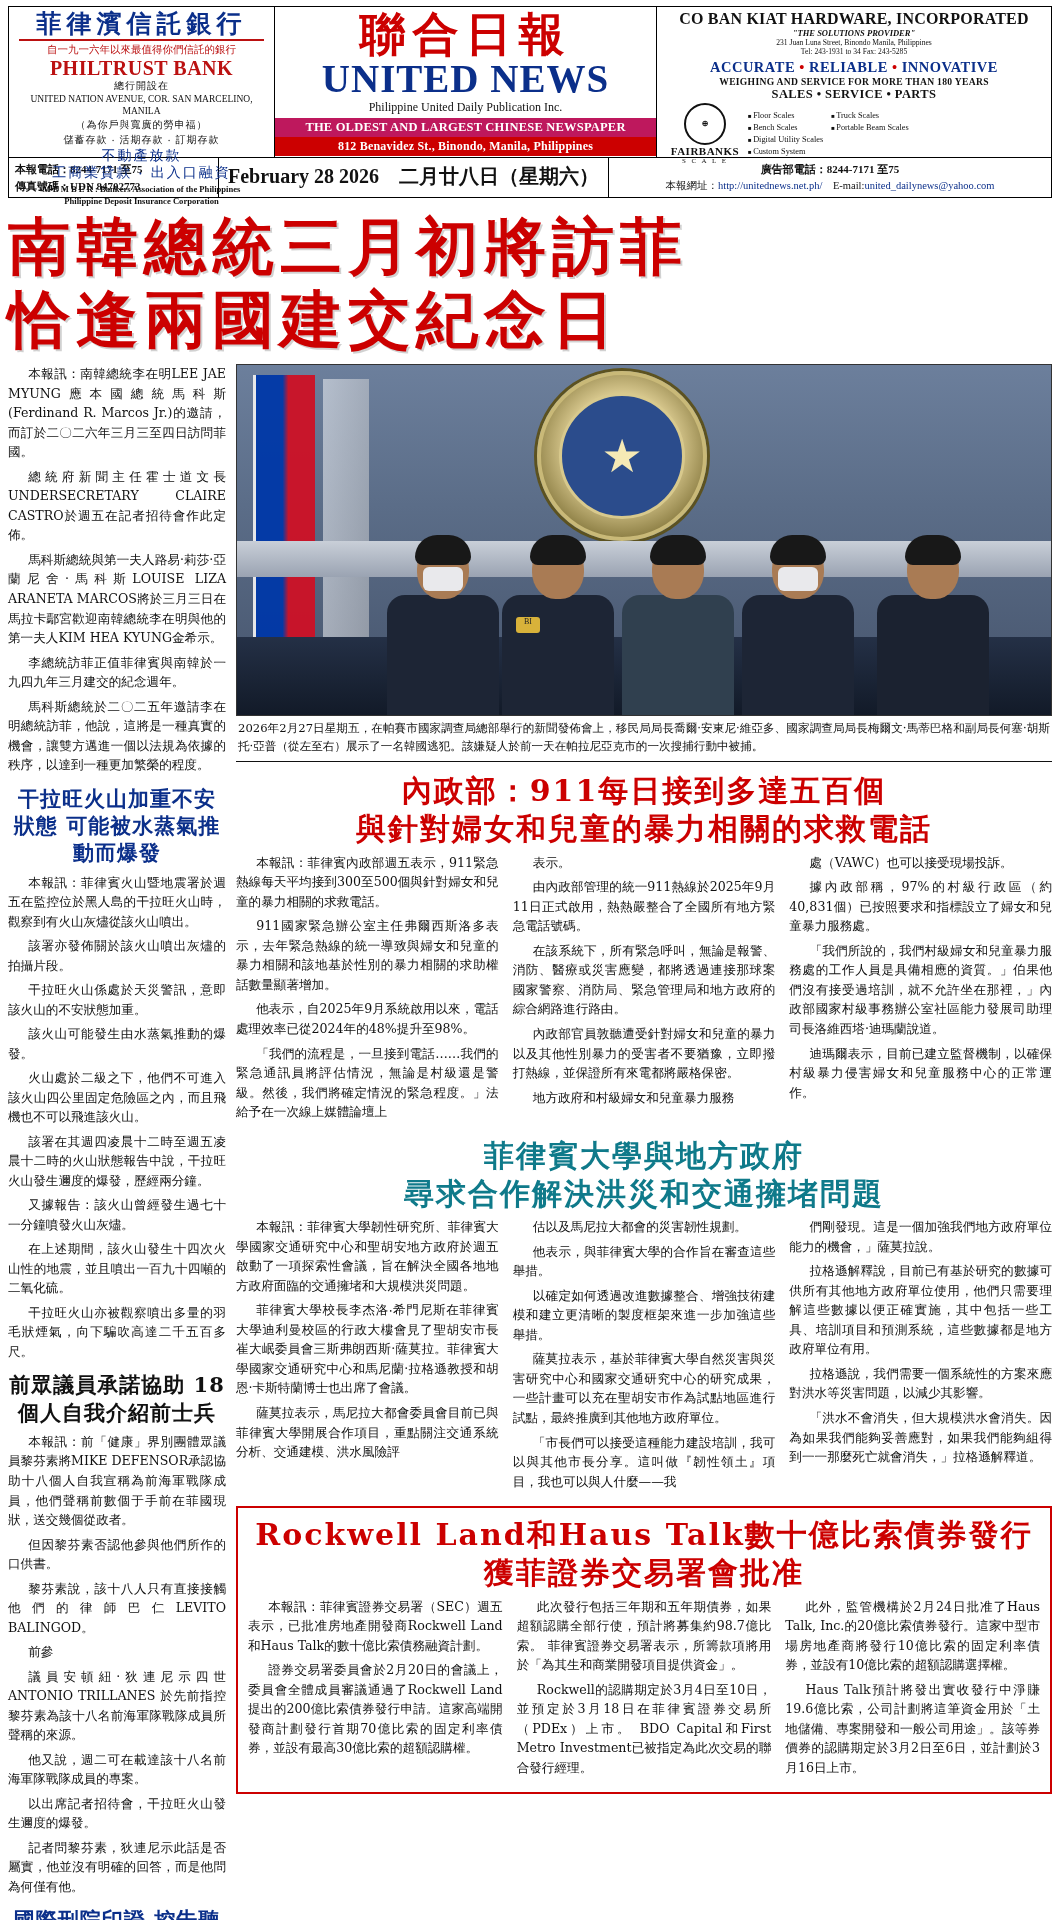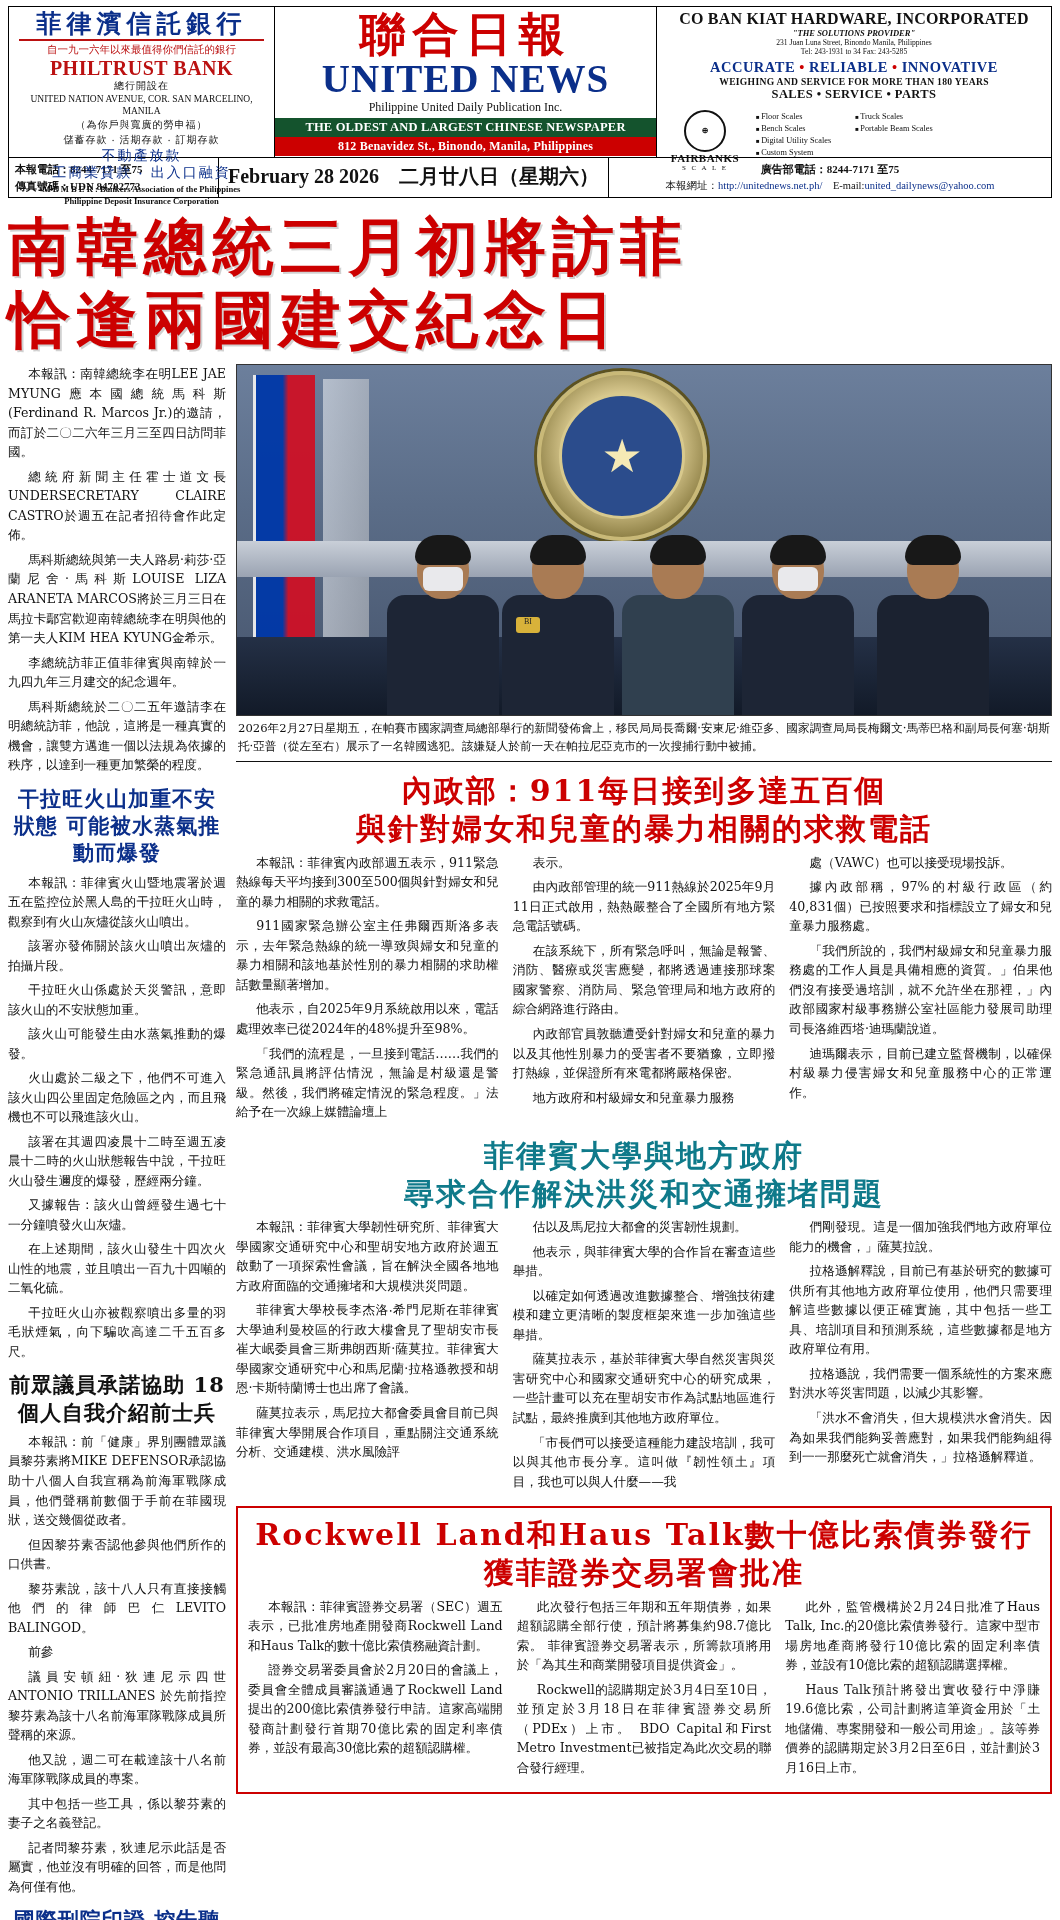--- a/index.html
+++ b/index.html
@@ -28,41 +28,41 @@
   .mh-left .small-cn { font-size:10px; color:#111; font-family:"DejaVu Serif", serif; letter-spacing:1px;}
   .mh-left .blue-cn { font-size:14px; color:#0b2f8a; font-weight:normal; font-family:"DejaVu Serif", serif; letter-spacing:2px; line-height:1.25;}
   .mh-left .member { font-size:8.6px; line-height:1.25; margin-top:2px; font-weight:bold;}
 
   .mh-center { width:382px; border-right:1px solid #000; text-align:center; padding-top:4px; }
   .mh-center .cn-title {
     font-family:"DejaVu Serif", serif; font-weight:bold; font-size:46px; color:#c00; letter-spacing:7px; line-height:1.0;
   }
   .mh-center .un-title { font-weight:bold; font-size:39px; color:#0b2f8a; letter-spacing:1px; line-height:1.0; margin-top:2px;}
   .mh-center .un-sub { font-size:12px; color:#111; margin-top:2px;}
-  .mh-center .un-bar { background:#14532d; color:#fff; font-weight:bold; font-size:12.5px; padding:2px 0; margin-top:3px; letter-spacing:0.2px;}
+  .mh-center .un-bar { background:#be185d; color:#fff; font-weight:bold; font-size:12.5px; padding:2px 0; margin-top:3px; letter-spacing:0.2px;}
   .mh-center .un-bar2 { background:#c00; color:#fff; font-weight:bold; font-size:12px; padding:2px 0; letter-spacing:0.2px;}
 
   .mh-right { width:394px; padding:3px 5px; text-align:center; }
   .mh-right .co-title { font-weight:bold; font-size:16px; letter-spacing:0.2px; }
   .mh-right .co-sol { font-size:8.5px; font-style:italic; font-weight:bold; }
   .mh-right .co-addr { font-size:7.6px; line-height:1.25; }
   .mh-right .co-words { font-weight:bold; font-size:14.5px; color:#0b2f8a; letter-spacing:0.5px; margin-top:2px;}
   .mh-right .co-words .dot { color:#c00; }
   .mh-right .co-weigh { font-size:9.6px; font-weight:bold; letter-spacing:0.3px;}
   .mh-right .co-sale { font-weight:bold; font-size:12.5px; letter-spacing:0.4px; }
   .mh-right .fbrow { display:flex; align-items:center; justify-content:flex-start; margin-top:1px;}
   .mh-right .fb-logo { width:86px; text-align:center; }
   .mh-right .fb-circle {
     width:42px; height:42px; border-radius:50%; border:2px solid #111; margin:0 auto;
     display:flex; align-items:center; justify-content:center; font-size:8px; font-weight:bold; line-height:1;
   }
   .mh-right .fb-name { font-weight:bold; font-size:11px; letter-spacing:0.5px;}
   .mh-right .fb-sc { font-size:7px; letter-spacing:2px;}
   .mh-right .fb-list { display:flex; font-size:8.3px; text-align:left; flex:1; }
-  .mh-right .fb-list ul { list-style:none; margin:8px; padding:0 8px 12px 0; line-height:1.45;}
+  .mh-right .fb-list ul { list-style:none; margin:0; padding:0 8px 0 0; line-height:1.45;}
   .mh-right .fb-list li::before { content:"■ "; font-size:6px; vertical-align:middle; }
 
   
   .infobar { display:flex; width:1044px; border:1px solid #000; border-top:none; background:#fff; font-size:11px; }
   .ib-left { width:210px; border-right:1px solid #000; padding:3px 6px; font-weight:bold; line-height:1.5; }
   .ib-mid { width:390px; border-right:1px solid #000; padding:5px 6px; text-align:center; font-weight:bold; font-size:20px; }
   .ib-right { flex:1; padding:3px 6px; text-align:center; line-height:1.5; }
   .ib-right .l1 { font-weight:bold; font-size:11px; }
   .ib-right .l2 { font-size:10.5px; }
   .ib-right a { color:#0b2f8a; text-decoration:none;}
@@ -263,21 +263,21 @@
         <span class="ln">前眾議員承諾協助</span>
         <span class="ln">18個人自我介紹前士兵</span>
       </div>
       <div class="lcol-body">
         <p>本報訊：前「健康」界別團體眾議員黎芬素將MIKE DEFENSOR承認協助十八個人自我宣稱為前海軍戰隊成員，他們聲稱前數個于手前在菲國現狀，送交幾個從政者。</p>
         <p>但因黎芬素否認他參與他們所作的口供書。</p>
         <p>黎芬素說，該十八人只有直接接觸他們的律師巴仁LEVITO BALINGOD。</p>
         <p>前參</p>
         <p>議員安頓紐·狄連尼示四世ANTONIO TRILLANES 於先前指控黎芬素為該十八名前海軍隊戰隊成員所聲稱的來源。</p>
         <p>他又說，週二可在載達該十八名前海軍隊戰隊成員的專案。</p>
-        <p>其中包括一些工具，係以黎芬素的妻子之名義登記。</p>
+        <p>以出席記者招待會，干拉旺火山發生邇度的爆發。</p>
         <p>記者問黎芬素，狄連尼示此話是否屬實，他並沒有明確的回答，而是他問為何僅有他。</p>
       </div>
 
       <div class="lsub">
         <span class="ln">國際刑院印證</span>
         <span class="ln">控告聽訊會期間</span>
         
       </div>
 
     </div>

